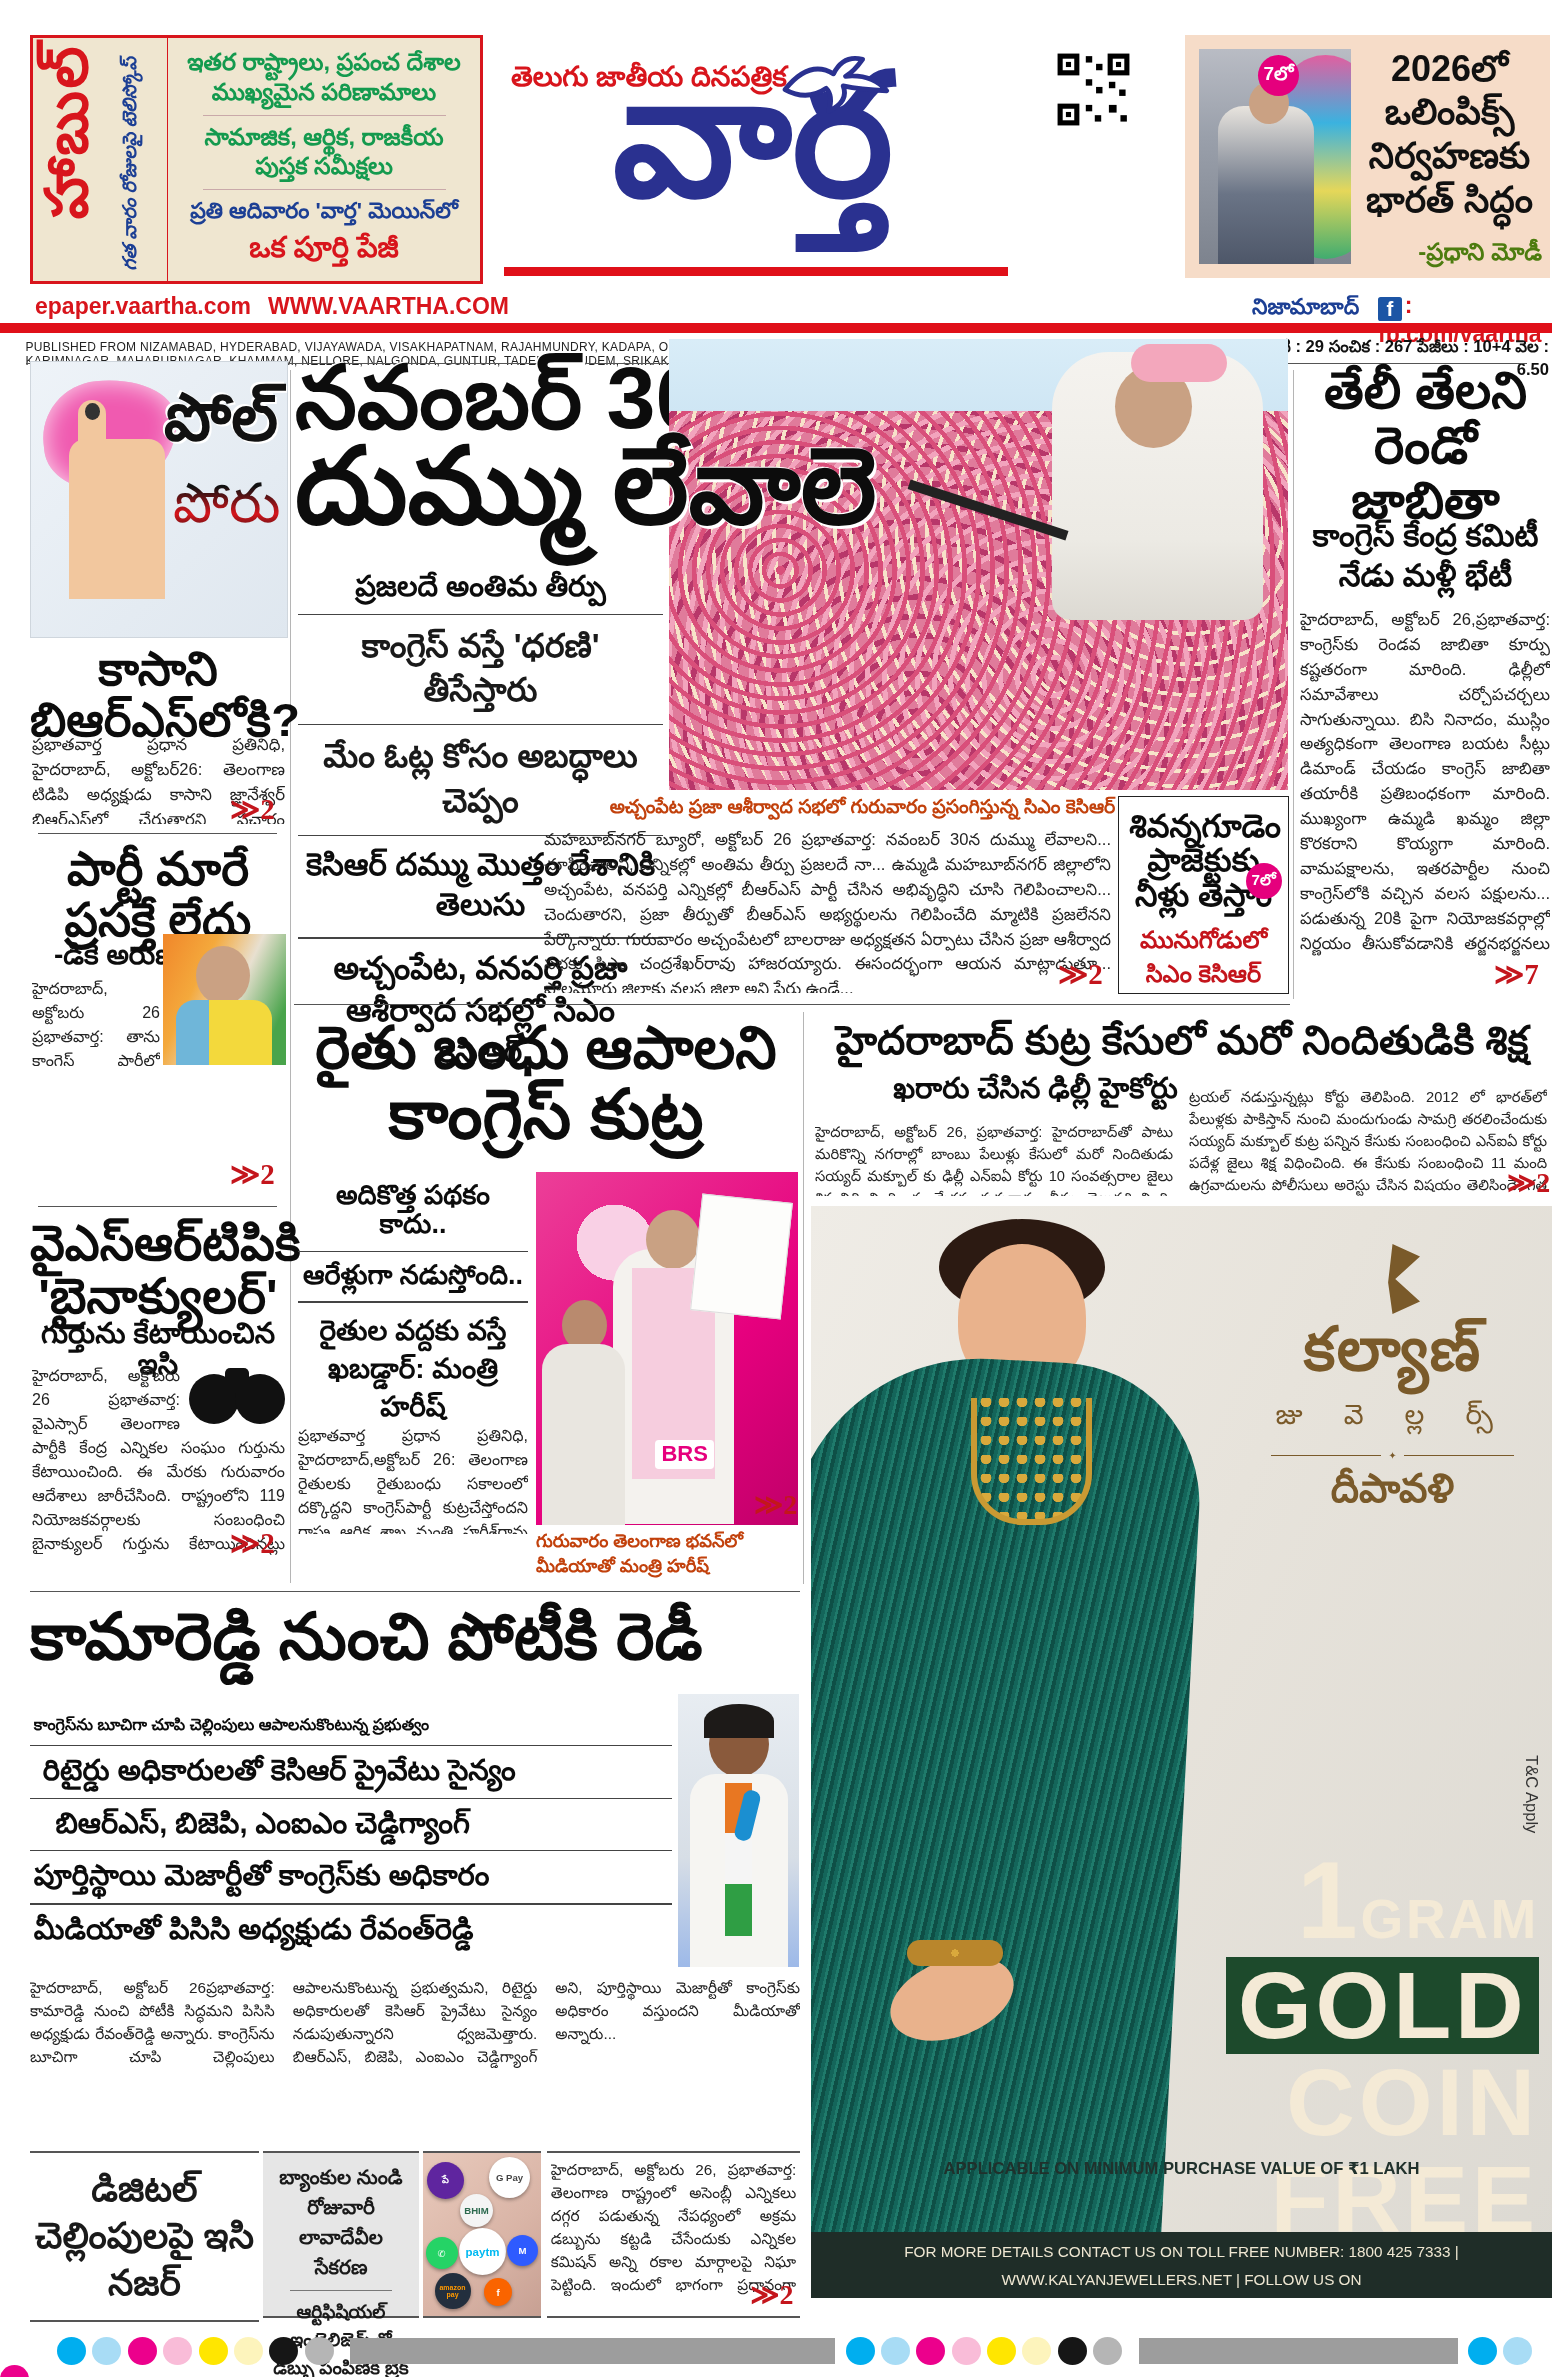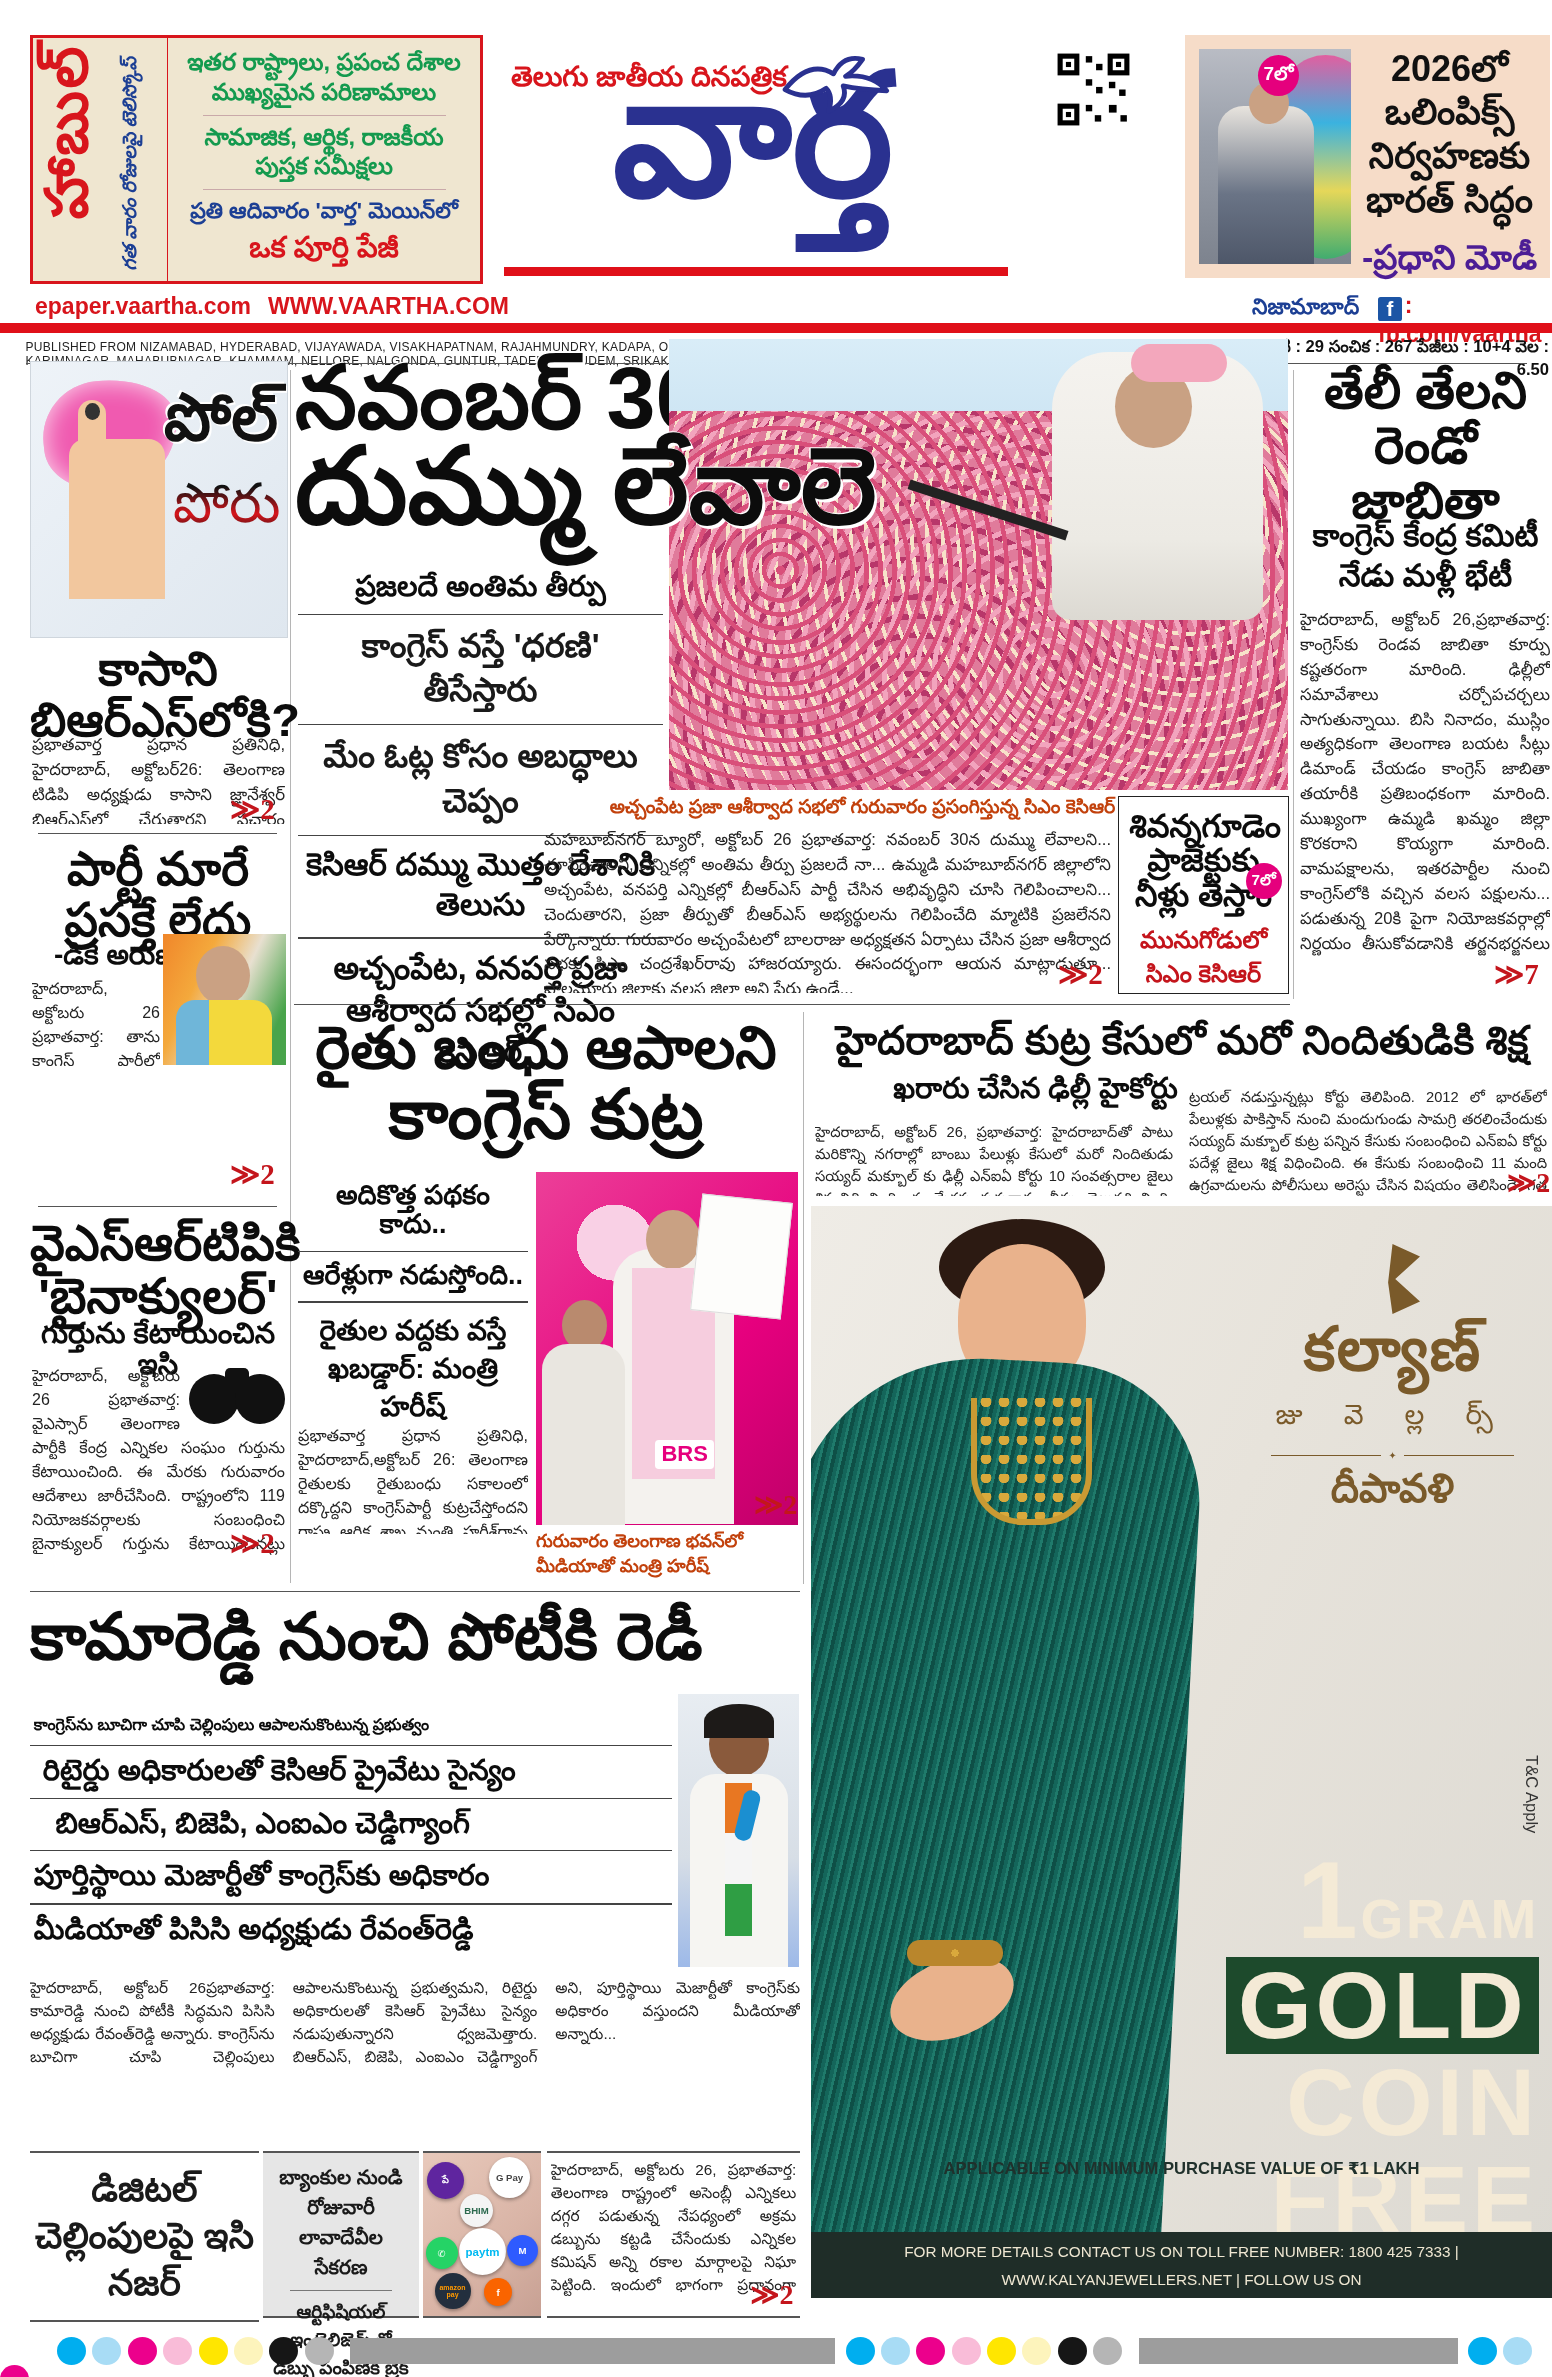--- a/index.html
+++ b/index.html
@@ -33,21 +33,21 @@
      background:linear-gradient(180deg,#b9bcc4 0%,#9aa0ab 40%,#7d838e 100%);}
   .pr-photo .arch{position:absolute;right:-19px;top:6.4px;width:89px;height:204px;border-radius:45px;
      background:linear-gradient(180deg,#e94f9a,#29b5e8,#f5e34d,#35b36a);opacity:.85;}
   .pr-photo .fig{position:absolute;left:19px;top:57px;width:96px;height:160px;border-radius:25.5px 25.5px 0 0;
      background:linear-gradient(180deg,#e8e4de 0%,#6a7486 55%,#4d5668 100%);}
   .pr-photo .head{position:absolute;left:50px;top:33px;width:40px;height:42px;border-radius:50%;background:#caa183;}
   .badge{width:41px;height:41px;border-radius:50%;background:#e5007d;color:#fff;font-weight:bold;
      font-size:19px;display:flex;align-items:center;justify-content:center;}
   .pr-text{position:absolute;left:172px;top:11.5px;width:185px;text-align:center;font-weight:900;
      font-size:36px;line-height:1.22;color:#111;}
-  .pr-byline{position:absolute;left:172px;top:203px;width:185px;text-align:center;font-weight:bold;font-size:34px;color:#4c1d95;}
+  .pr-byline{position:absolute;left:172px;top:203px;width:185px;text-align:right;font-weight:bold;font-size:24px;color:#4d7c0f;}
   .links-row{left:0;top:289px;width:1552px;height:33px;}
   .lnk-red{color:#d8151c;font-weight:900;font-size:23px;}
   .lnk-blue{color:#1c3f94;font-weight:900;font-size:22px;}
   .fb-sq{display:inline-block;width:24px;height:24px;background:#1c55a5;color:#fff;font-weight:900;
      font-size:20.4px;text-align:center;line-height:24px;vertical-align:-3.8px;border-radius:2.6px;}
   .redbar{left:0;top:323px;width:1552px;height:10.2px;background:#e01019;}
   .pub-line{left:25.5px;top:340px;width:1054px;font-size:12px;color:#222;letter-spacing:0.3px;}
   .issue-line{left:1086px;top:337px;width:463px;font-size:16.6px;font-weight:bold;color:#111;text-align:right;}
   
   .pollporu{left:30px;top:361px;width:256px;height:275px;background:linear-gradient(135deg,#eef3f8 0%,#dfe7ef 100%);

